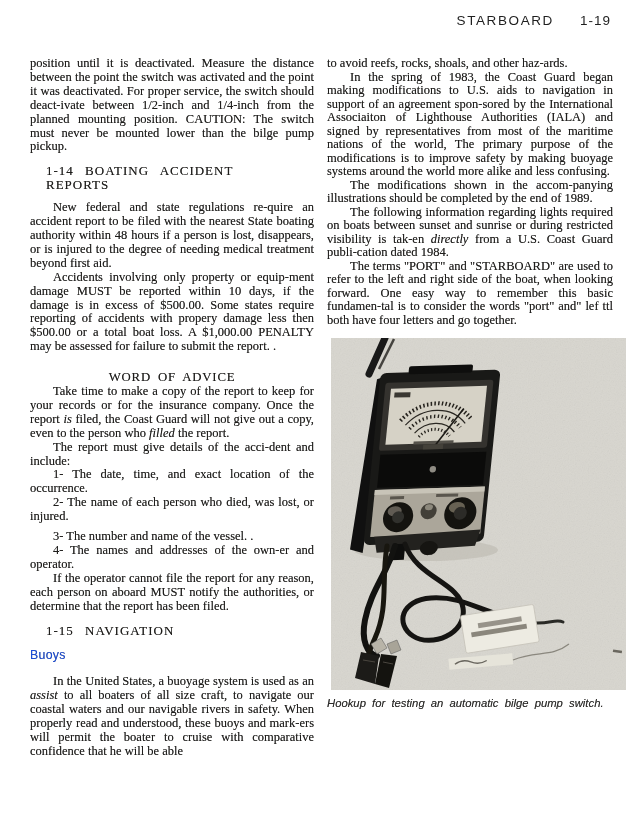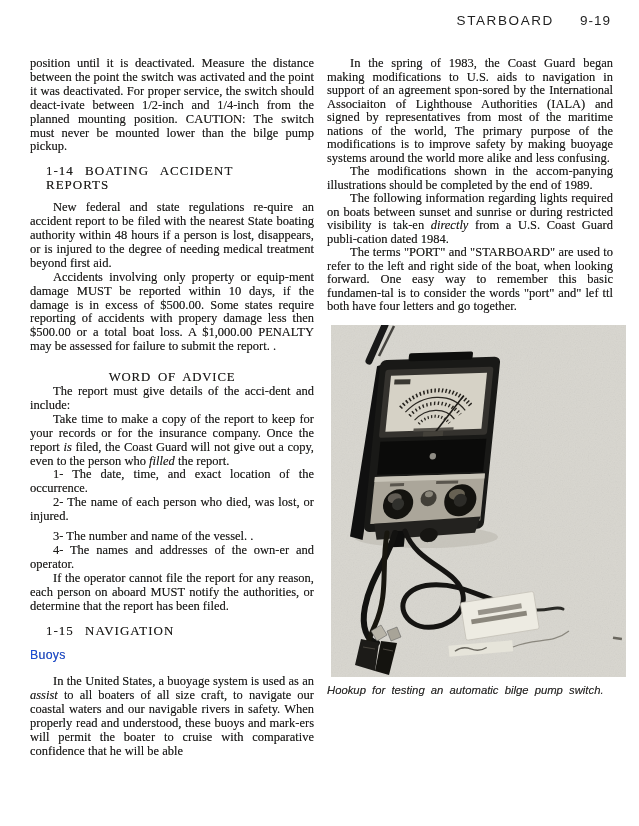--- a/index.html
+++ b/index.html
@@ -32,42 +32,43 @@
   .caption{
     margin-top:7px;text-align:left;
     font-family:"Liberation Sans",sans-serif;font-style:italic;
     font-size:11.3px;word-spacing:3px;color:#2e2d2b;
   }
 </style>
 </head>
 <body>
 
 <div class="header">
-  <span>STARBOARD</span><span class="pgnum">9-19</span>
+  <span>STARBOARD</span><span class="pgnum">1-19</span>
 </div>
 
 <div class="col col-left">
   <p>position until it is deactivated. Measure the distance between the point the switch was activated and the point it was deactivated. For proper service, the switch should deact-ivate between 1/2-inch and 1/4-inch from the planned mounting position. CAUTION: The switch must never be mounted lower than the bilge pump pickup.</p>
   <p class="h-num">1-14 BOATING ACCIDENT REPORTS</p>
   <p class="ind">New federal and state regulations re-quire an accident report to be filed with the nearest State boating authority within 48 hours if a person is lost, disappears, or is injured to the degree of needing medical treatment beyond first aid.</p>
   <p class="ind">Accidents involving only property or equip-ment damage MUST be reported within 10 days, if the damage is in excess of $500.00. Some states require reporting of accidents with propery damage less then $500.00 or a total boat loss. A $1,000.00 PENALTY may be assessed for failure to submit the report. .</p>
   <p class="h-caps">WORD OF ADVICE</p>
+  <p class="ind"><span>Take time to make a copy of the report to keep for your records or for the insurance company. Once the report </span><em>is</em><span> filed, the Coast Guard will not give out a copy, even to the person who </span><em>filled</em><span> the report.</span></p>
   <p class="ind">The report must give details of the acci-dent and include:</p>
-  <p class="ind"><span>Take time to make a copy of the report to keep for your records or for the insurance company. Once the report </span><em>is</em><span> filed, the Coast Guard will not give out a copy, even to the person who </span><em>filled</em><span> the report.</span></p>
   <p class="ind">1- The date, time, and exact location of the occurrence.</p>
   <p class="ind">2- The name of each person who died, was lost, or injured.</p>
   <p class="ind item3">3- The number and name of the vessel. .</p>
   <p class="ind">4- The names and addresses of the own-er and operator.</p>
   <p class="ind">If the operator cannot file the report for any reason, each person on aboard MUST notify the authorities, or determine that the report has been filed.</p>
   <p class="h-num">1-15 NAVIGATION</p>
   <p class="h-sans">Buoys</p>
   <p class="ind"><span>In the United States, a buoyage system is used as an </span><em>assist</em><span> to all boaters of all size craft, to navigate our coastal waters and our navigable rivers in safety. When properly read and understood, these buoys and mark-ers will permit the boater to cruise with comparative confidence that he will be able</span></p>
 </div>
 
 <div class="col col-right">
+  <p>to avoid reefs, rocks, shoals, and other haz-ards.</p>
   <p class="ind">In the spring of 1983, the Coast Guard began making modifications to U.S. aids to navigation in support of an agreement spon-sored by the International Associaiton of Lighthouse Authorities (IALA) and signed by representatives from most of the maritime nations of the world, The primary purpose of the modifications is to improve safety by making buoyage systems around the world more alike and less confusing.</p>
   <p class="ind">The modifications shown in the accom-panying illustrations should be completed by the end of 1989.</p>
   <p class="ind"><span>The following information regarding lights required on boats between sunset and sunrise or during restricted visibility is tak-en </span><em>directly</em><span> from a U.S. Coast Guard publi-cation dated 1984.</span></p>
   <p class="ind">The terms "PORT" and "STARBOARD" are used to refer to the left and right side of the boat, when looking forward. One easy way to remember this basic fundamen-tal is to consider the words "port" and" lef ttl both have four letters and go together.</p>
 
   <svg class="photo" viewBox="0 0 295 352" role="img">
     <defs>
       <filter id="grain" x="0" y="0" width="100%" height="100%">
         <feTurbulence type="fractalNoise" baseFrequency="0.85" numOctaves="2" stitchTiles="stitch"></feTurbulence>
         <feColorMatrix type="saturate" values="0"></feColorMatrix>

